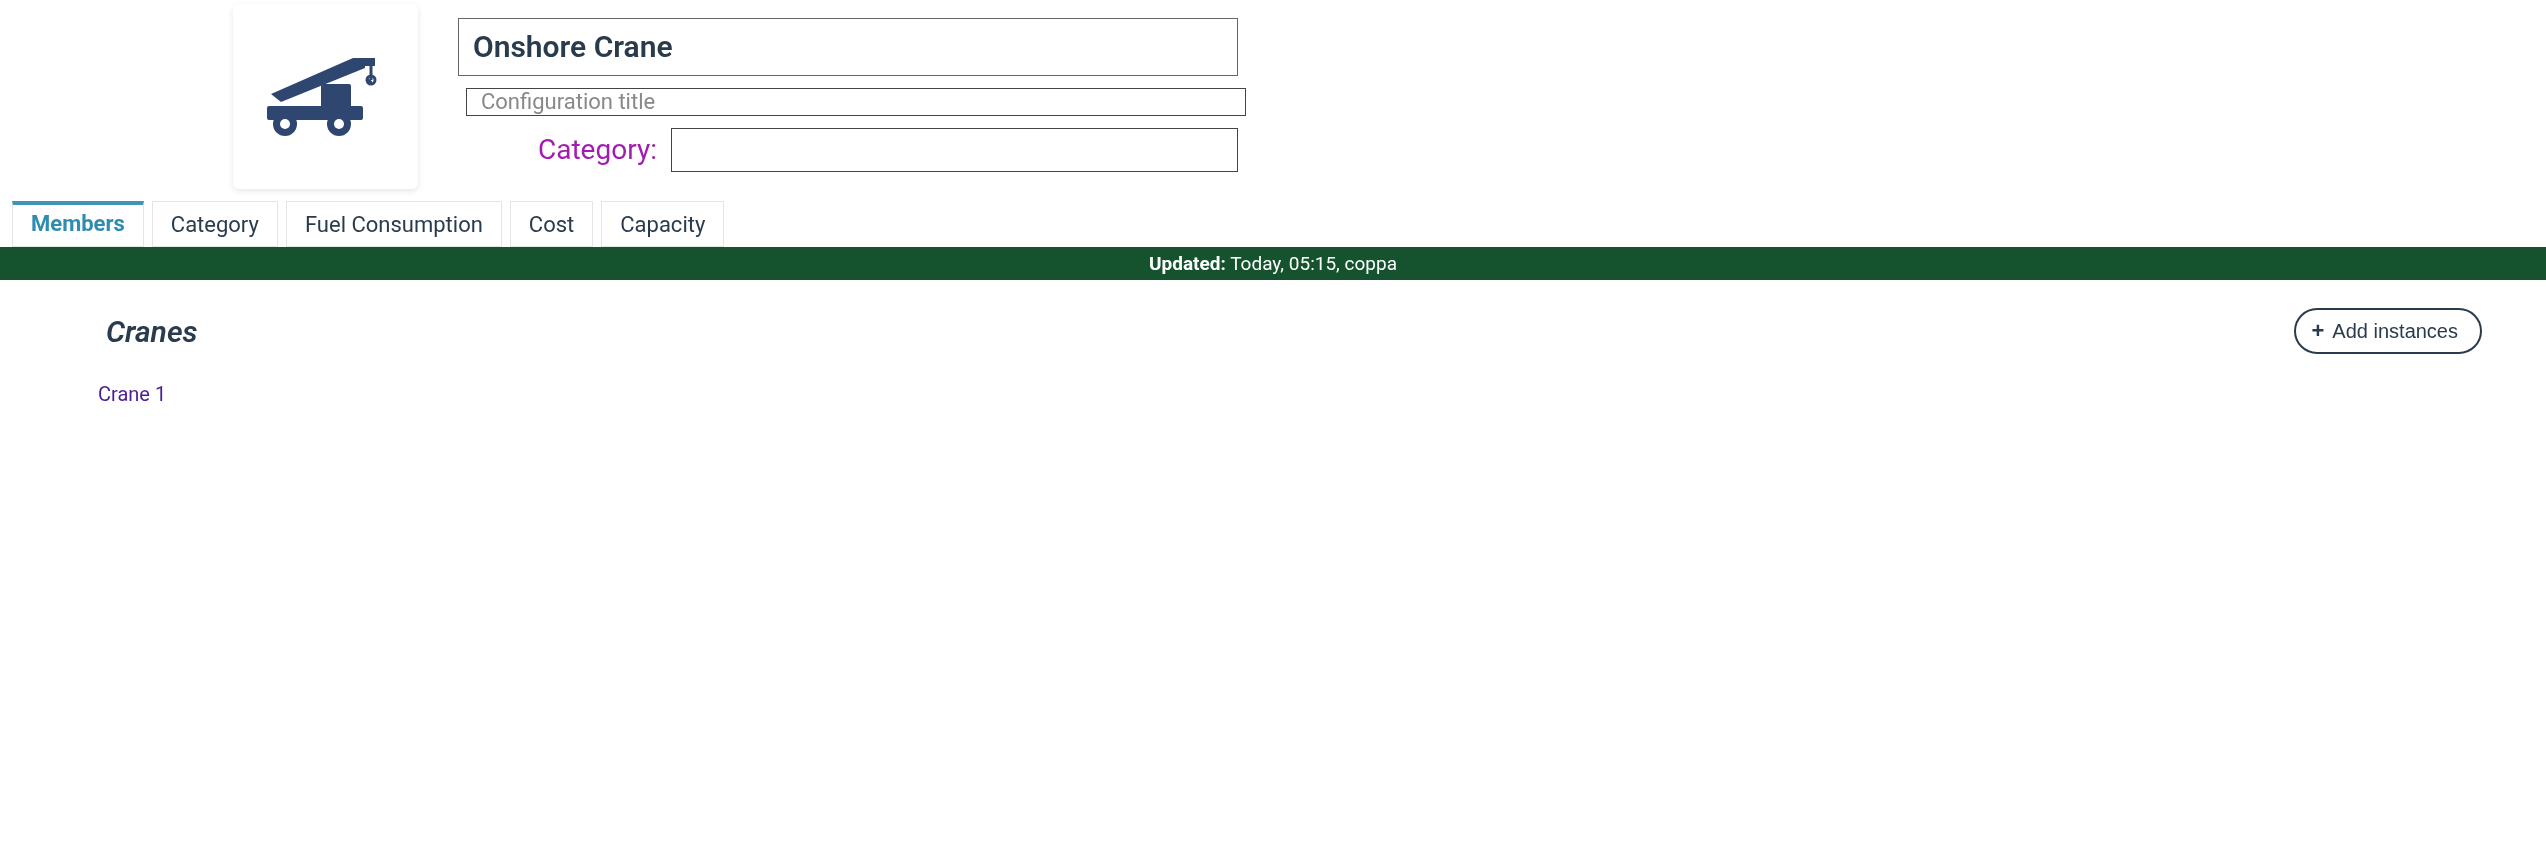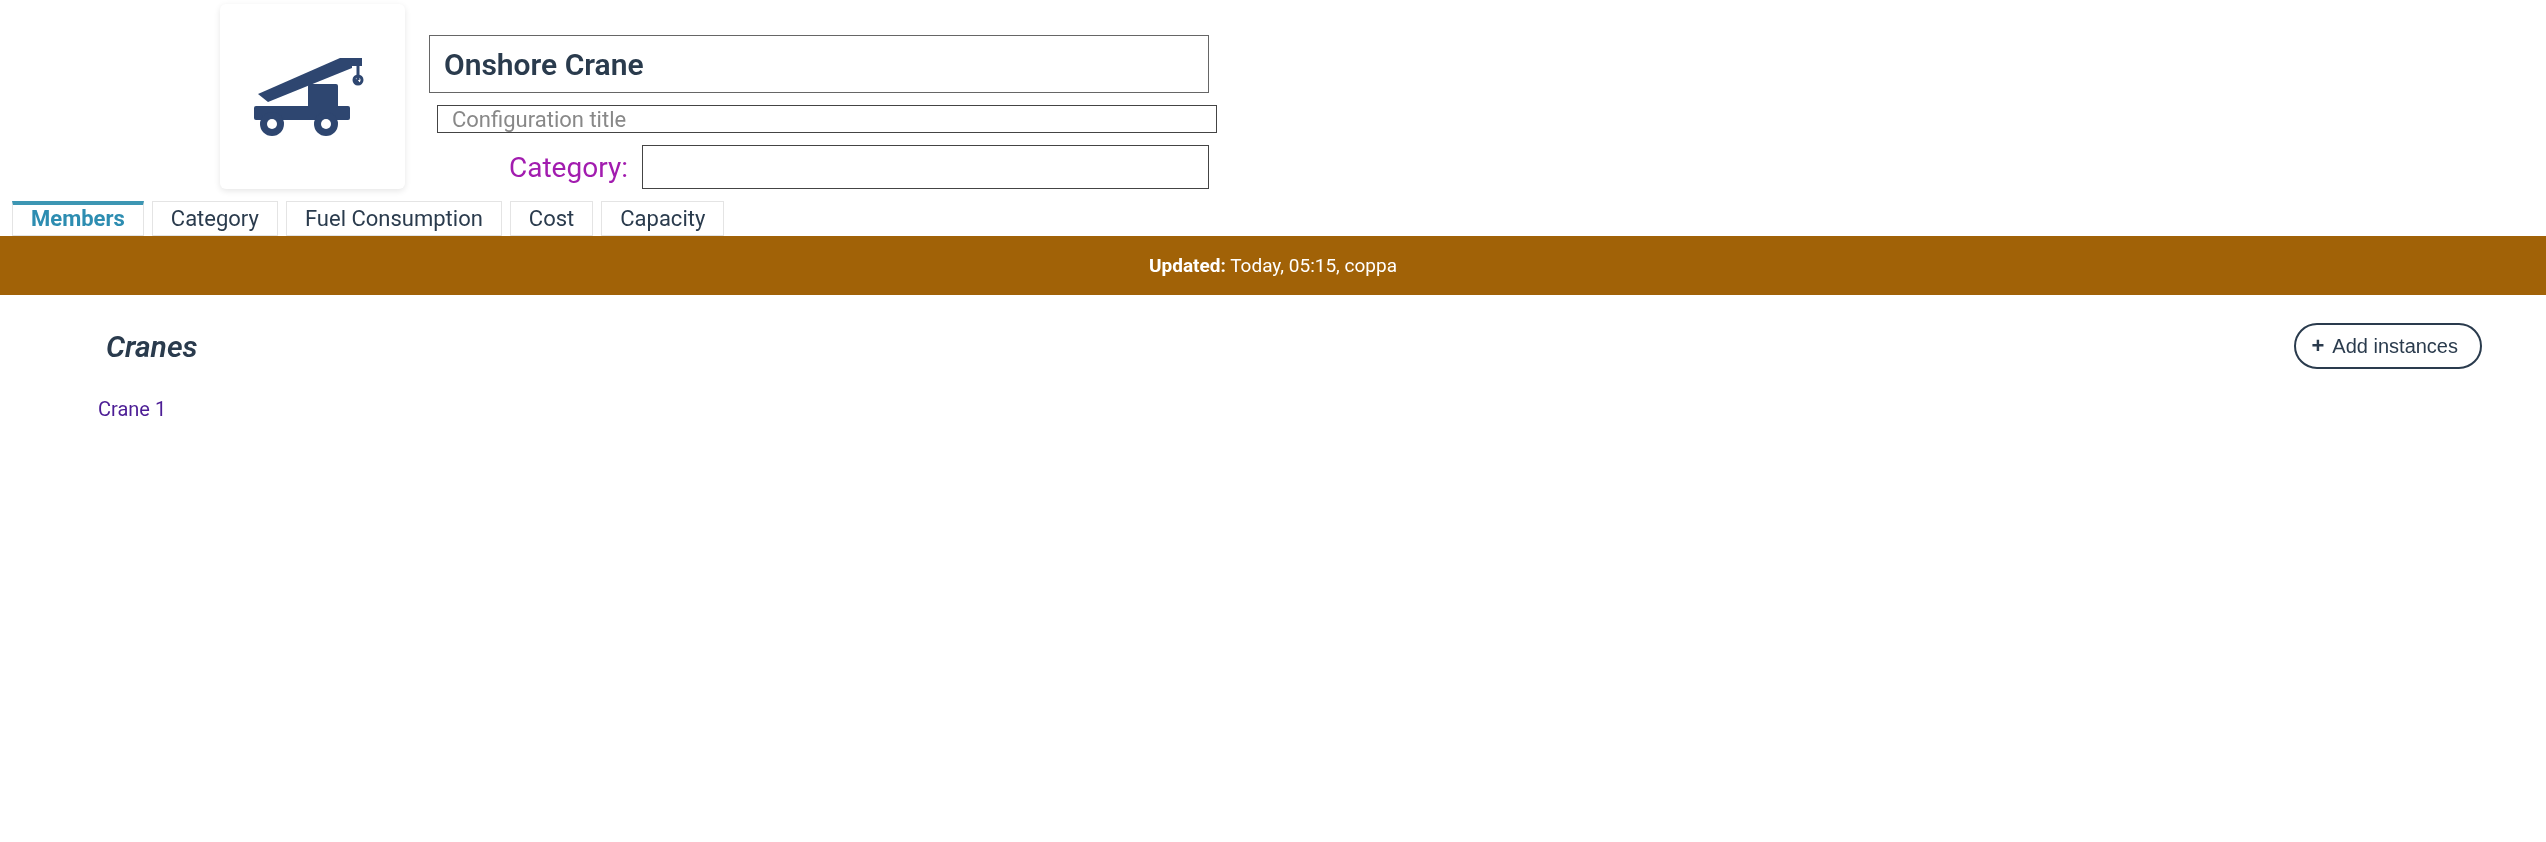--- a/index.html
+++ b/index.html
@@ -7,24 +7,24 @@
       margin: 0;
       padding: 0;
     }
     body {
       font-family: -apple-system, BlinkMacSystemFont, "Segoe UI", Roboto, "Helvetica Neue", Arial, sans-serif;
       background: #fff;
       color: #2a3b4d;
       width: 2546px;
     }
     .header-area {
-      padding: 0 20px 12px 20px;
-      display: flex;
-      align-items: flex-end;
-      gap: 24px;
+      padding: 0 20px 12px 33px;
+      display: flex;
+      align-items: center;
+      gap: 40px;
     }
     .icon-card {
       width: 185px;
       height: 185px;
       border-radius: 6px;
       box-shadow: 0 2px 6px rgba(0,0,0,0.1);
       display: flex;
       align-items: center;
       justify-content: center;
       margin-left: 200px;
@@ -90,36 +90,36 @@
     }
     .tab {
       border: 1px solid #e4e4e4;
       background: #fff;
       padding: 10px 18px;
       font-size: 22px;
       color: #2a3b4d;
       cursor: pointer;
       display: inline-flex;
       align-items: center;
-      height: 35px;
+      height: 46px;
     }
     .tab.active {
       border-top: 4px solid #3d96b3;
       color: #2d8db1;
       font-weight: 700;
       padding-top: 6px;
     }
     .tab.highlighted {
       border: 2px solid #d13c1f;
     }
     .updated-bar {
-      background: #a16207;
+      background: #14532d;
       color: #fff;
       text-align: center;
-      padding: 18px 0;
+      padding: 5px 0;
       font-size: 19px;
     }
     .updated-label {
       font-weight: 700;
     }
     .content-area {
       padding: 28px 64px 0 98px;
       position: relative;
     }
     .section-header {

